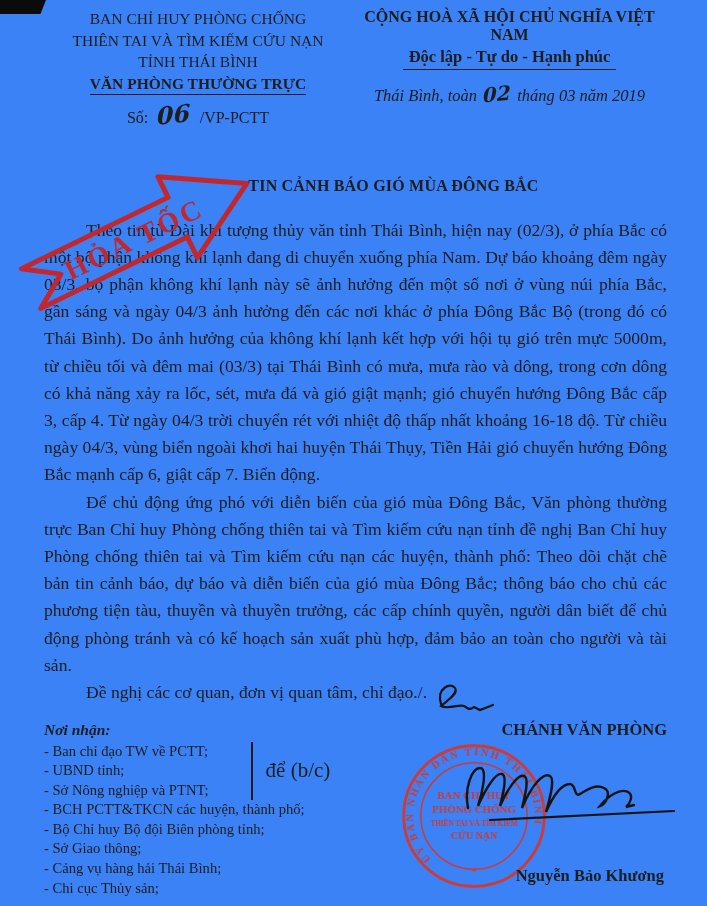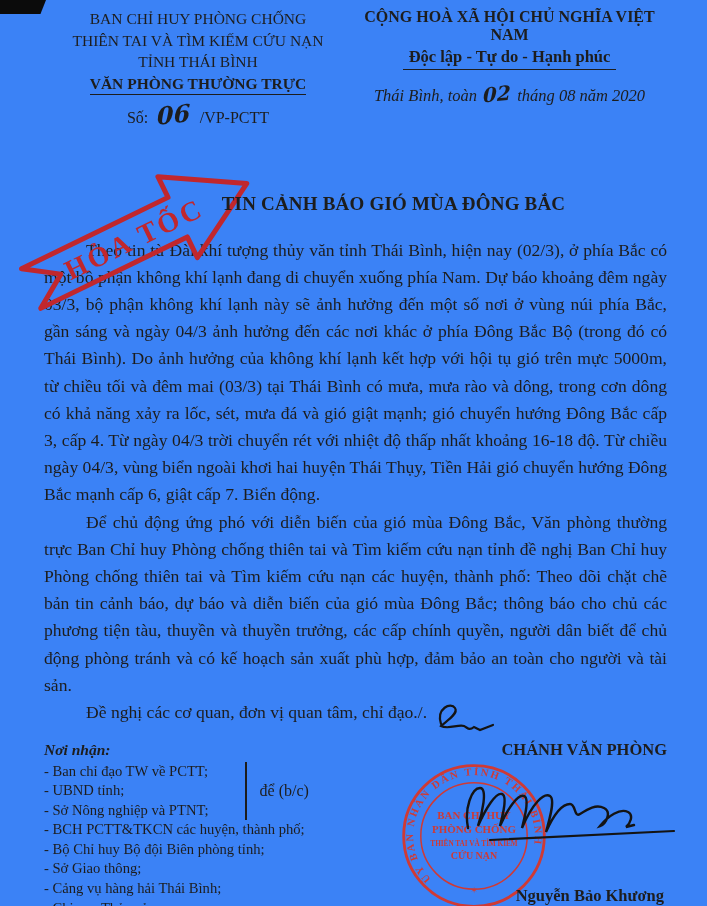--- a/index.html
+++ b/index.html
@@ -23,34 +23,34 @@
   .motto{margin-top:3px;font-weight:bold;font-size:16.5px;}
   .motto span{border-bottom:1.7px solid #1d1d1d;padding:0 6px 3px 6px;}
   .dateline{margin-top:19px;font-style:italic;font-size:16.5px;}
   .hand{display:inline-block;font-style:italic;font-weight:bold;
     font-family:"DejaVu Serif",serif;transform:rotate(-6deg) skewX(-6deg);}
   .hand-num{font-size:24px;line-height:10px;padding:0 5px;}
   .hand-day{font-size:20px;line-height:10px;padding:0 2px;}
   
   .urgent{position:absolute;left:14px;top:156px;overflow:visible;}
   
-  .title{margin-top:64px;text-align:center;transform:translateX(38px);
-    font-weight:bold;font-size:19px;letter-spacing:.2px;}
+  .title{margin-top:48px;text-align:center;transform:translateX(38px);
+    font-weight:bold;font-size:16px;letter-spacing:.2px;}
   
   .body{margin-top:22px;font-size:17.6px;line-height:27.2px;text-align:justify;}
   .body p{margin:0;text-indent:42px;}
   .closing{white-space:nowrap;}
   .closing .squig{vertical-align:middle;margin-left:6px;margin-bottom:-6px;}
   
   .bottom{display:flex;margin-top:12px;}
   .recipients{width:340px;font-size:14.6px;line-height:19.6px;}
   .rec-label{font-weight:bold;font-style:italic;font-size:15.5px;margin-bottom:2px;}
   .rec-group{display:flex;align-items:stretch;gap:36px;}
-  .bc-note{border-left:2px solid #1d1d1d;padding-left:13px;
-    display:flex;align-items:center;font-size:16px;}
+  .bc-note{border-left:2px solid #1d1d1d;margin-left:6px;padding-left:13px;
+    display:flex;align-items:center;font-size:21px;}
   .sig-block{flex:1;position:relative;height:208px;}
   .sig-role{text-align:right;font-weight:bold;font-size:16.5px;padding-left:18px;}
   .seal{position:absolute;left:14px;top:20px;}
   .scrawl{position:absolute;left:78px;top:34px;}
   .sig-name{position:absolute;left:34px;top:146px;width:246px;text-align:right;
     font-weight:bold;font-size:16.5px;}
   .red{fill:#c1272d;}
 </style>
 </head>
 <body>
@@ -70,21 +70,21 @@
         <span class="hand hand-num">06</span>
         <span>/VP-PCTT</span>
       </div>
     </div>
     <div class="hright">
       <div class="nat-title">CỘNG HOÀ XÃ HỘI CHỦ NGHĨA VIỆT NAM</div>
       <div class="motto"><span>Độc lập - Tự do - Hạnh phúc</span></div>
       <div class="dateline">
         <span>Thái Bình, toàn</span>
         <span class="hand hand-day">02</span>
-        <span>tháng 08 năm 2020</span>
+        <span>tháng 03 năm 2019</span>
       </div>
     </div>
   </div>
 
   <svg class="urgent" width="262" height="160" viewBox="0 0 262 160">
     <g transform="rotate(-26 125 80)">
       <polygon points="5,58 168,58 168,35 245,80 168,125 168,102 5,102 38,80" fill="none" stroke="#c1272d" stroke-width="5" stroke-linejoin="round"></polygon>
       <text x="44" y="90" font-size="28" font-weight="bold" letter-spacing="3" class="red" font-family="Liberation Serif, serif">HỎA TỐC</text>
     </g>
   </svg>

